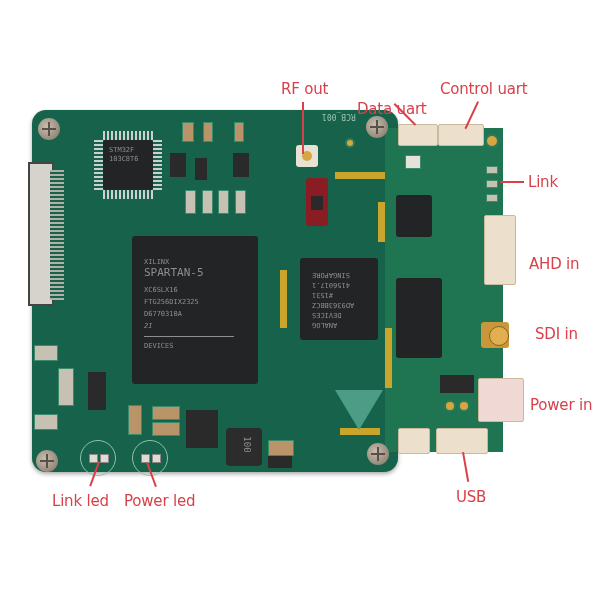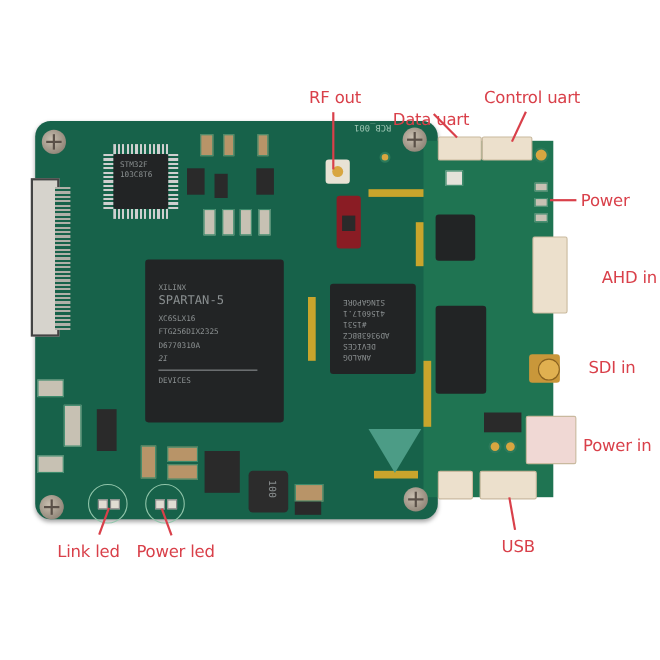--- a/index.html
+++ b/index.html
@@ -140,19 +140,19 @@
 <div class="leader" style="left:395px; top:103px; width:30px; transform:rotate(45deg);"></div>
 <div class="leader" style="left:479px; top:102px; width:30px; transform:rotate(115deg);"></div>
 <div class="leader" style="left:500px; top:181px; width:24px;"></div>
 <div class="leader" style="left:100px; top:462px; width:26px; transform:rotate(110deg);"></div>
 <div class="leader" style="left:148px; top:462px; width:26px; transform:rotate(70deg);"></div>
 <div class="leader" style="left:464px; top:452px; width:30px; transform:rotate(80deg);"></div>
 
 <div class="label" style="left:281px; top:80px;">RF out</div>
 <div class="label" style="left:357px; top:80px;margin-top:20px;">Data uart</div>
 <div class="label" style="left:440px; top:80px;">Control uart</div>
-<div class="label" style="left:528px; top:173px;">Power</div>
-<div class="label" style="left:529px; top:243px;margin-left:18px;">AHD in</div>
+<div class="label" style="left:528px; top:173px;">Link</div>
+<div class="label" style="left:529px; top:255px;">AHD in</div>
 <div class="label" style="left:535px; top:325px;">SDI in</div>
 <div class="label" style="left:530px; top:396px;">Power in</div>
 <div class="label" style="left:456px; top:488px;">USB</div>
 <div class="label" style="left:52px; top:492px;">Link led</div>
 <div class="label" style="left:124px; top:492px;text-align:center;">Power led</div>
 
 </body></html>

